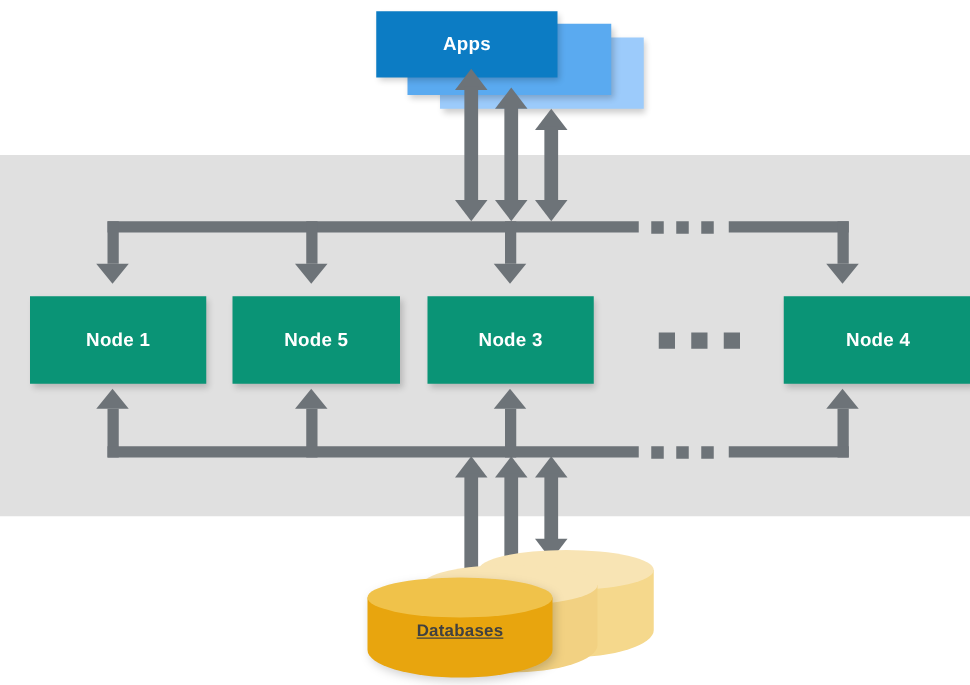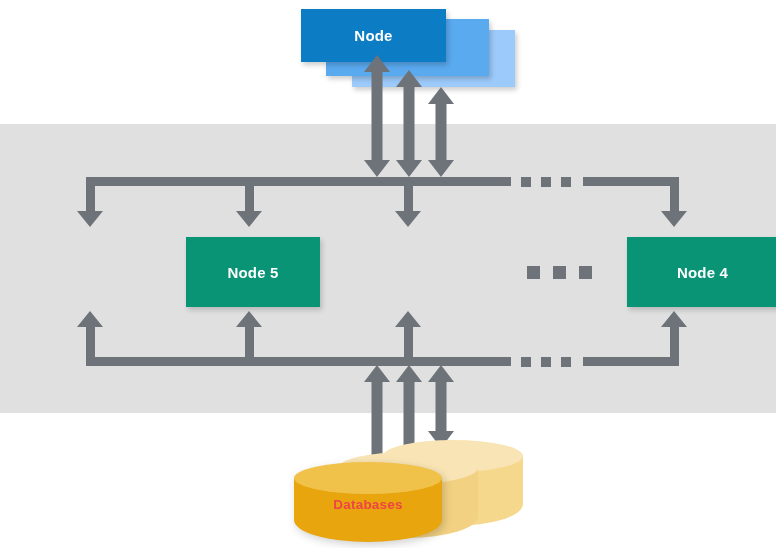--- a/index.html
+++ b/index.html
@@ -158,38 +158,39 @@
     border-radius: 0 0 50% 50% / 0 0 22px 22px;
   }
   .cyl-top {
     position: absolute;
     left: 0;
     top: 0;
     border-radius: 50%;
   }
   .db-label {
     position: absolute;
-    color: #ef4444;
+    color: #404040;
     font-size: 13.5px;
     font-weight: bold;
     letter-spacing: 0.2px;
     white-space: nowrap;
+    text-decoration: underline;
   }
 </style>
 </head>
 <body>
 
 <div id="canvas">
 
   <div class="cache-band"></div>
 
   <div class="app-box app-back"></div>
   <div class="app-box app-mid"></div>
   <div class="app-box app-front"></div>
-  <div class="app-front-label">Node</div>
+  <div class="app-front-label">Apps</div>
 
   <div class="dbl-arrow" style="left:364px; top:55px; width:26px; height:122px;">
     <div class="dbl-head-up"></div>
     <div class="dbl-shaft" style="top:14px; bottom:14px;"></div>
     <div class="dbl-head-dn"></div>
   </div>
 
   <div class="dbl-arrow" style="left:396px; top:70px; width:26px; height:107px;">
     <div class="dbl-head-up"></div>
     <div class="dbl-shaft" style="top:14px; bottom:14px;"></div>
@@ -215,21 +216,23 @@
 
   <div class="bus vline" style="left:245px; top:177px; height:34px;"></div>
   <div class="arrow-head arrow-down" style="left:236px; top:211px;"></div>
 
   <div class="bus vline" style="left:404px; top:177px; height:34px;"></div>
   <div class="arrow-head arrow-down" style="left:395px; top:211px;"></div>
 
   <div class="bus vline" style="left:670px; top:177px; height:34px;"></div>
   <div class="arrow-head arrow-down" style="left:661px; top:211px;"></div>
 
+  <div class="node-box node-1">Node 1</div>
   <div class="node-box node-2">Node 5</div>
+  <div class="node-box node-3">Node 3</div>
   <div class="node-box node-4">Node 4</div>
 
   <div class="dot-big" style="left:527px; top:266px;"></div>
   <div class="dot-big" style="left:553px; top:266px;"></div>
   <div class="dot-big" style="left:579px; top:266px;"></div>
 
   <div class="arrow-head arrow-up" style="left:77px; top:311px;"></div>
   <div class="bus vline" style="left:86px; top:327px; height:39px;"></div>
 
   <div class="arrow-head arrow-up" style="left:236px; top:311px;"></div>

